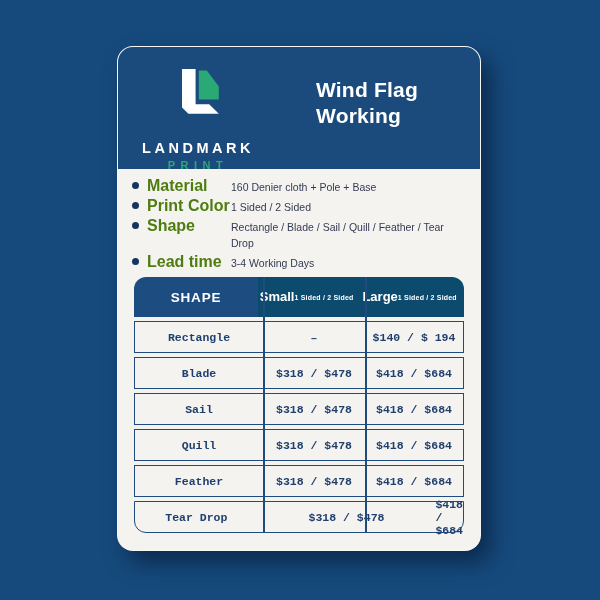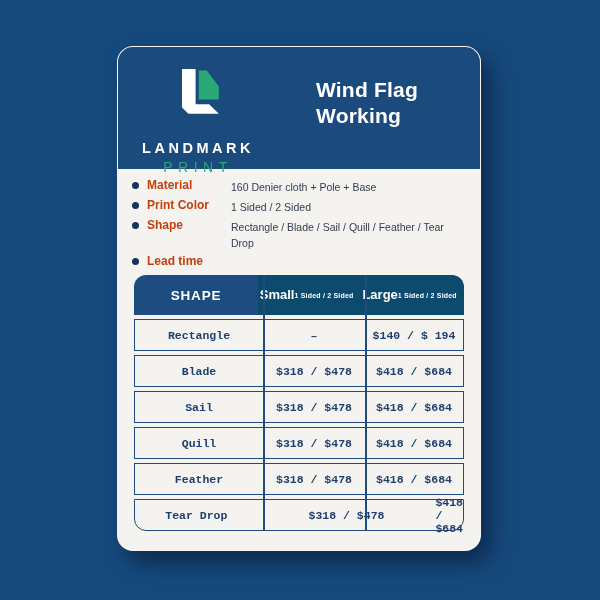--- a/index.html
+++ b/index.html
@@ -20,36 +20,36 @@
     height:122px;background:#1b4b7c;border-radius:15px 15px 0 0;
     display:flex;align-items:flex-start;
   }
   .brand{width:152px;margin-left:4px;padding-top:18px;text-align:center;}
   .brand-logo{display:block;margin:0 auto;}
   .brand-name{
     color:#ffffff;font-weight:700;font-size:14.5px;letter-spacing:3.5px;
     margin-top:19px;white-space:nowrap;
   }
   .brand-sub{
-    color:#2aa876;font-weight:400;font-size:14px;letter-spacing:5.5px;
+    color:#2aa876;font-weight:700;font-size:11px;letter-spacing:5.5px;
     margin-top:3px;white-space:nowrap;
   }
   .hero-title{
     margin-left:42px;padding-top:30px;color:#ffffff;font-weight:700;
     font-size:21px;line-height:26px;letter-spacing:0.2px;
   }
   
   .specs{padding:9px 16px 0 12px;}
   .spec-row{display:flex;align-items:flex-start;margin-bottom:3px;}
   .spec-bullet{
     width:7px;height:7px;border-radius:50%;background:#16345c;
     margin:4px 8px 0 2px;flex:0 0 auto;
   }
   .spec-label{
-    flex:0 0 84px;color:#c2410c;font-weight:700;font-size:12px;line-height:15px;
+    flex:0 0 84px;color:#4d7c0f;font-weight:700;font-size:16px;line-height:15px;
   }
   .spec-value{
     flex:1;color:#333b52;font-size:10.5px;line-height:16px;font-weight:500;
     padding-top:1px;
   }
   
   .price-table{position:relative;width:330px;margin:6px auto 0 16px;}
   .thead{
     display:flex;height:40px;border-radius:12px 12px 0 0;overflow:hidden;
   }
@@ -117,20 +117,21 @@
       <span class="spec-value">1 Sided / 2 Sided</span>
     </div>
     <div class="spec-row">
       <span class="spec-bullet"></span>
       <span class="spec-label">Shape</span>
       <span class="spec-value">Rectangle / Blade / Sail / Quill / Feather / Tear Drop</span>
     </div>
     <div class="spec-row">
       <span class="spec-bullet"></span>
       <span class="spec-label">Lead time</span>
+      <span class="spec-value">3-4 Working Days</span>
     </div>
   </div>
 
   <div class="price-table">
     <div class="thead">
       <div class="th-shape">SHAPE</div>
       <div class="th-col th-small">
         <div class="main">Small</div>
         <div class="sub">1 Sided / 2 Sided</div>
       </div>

